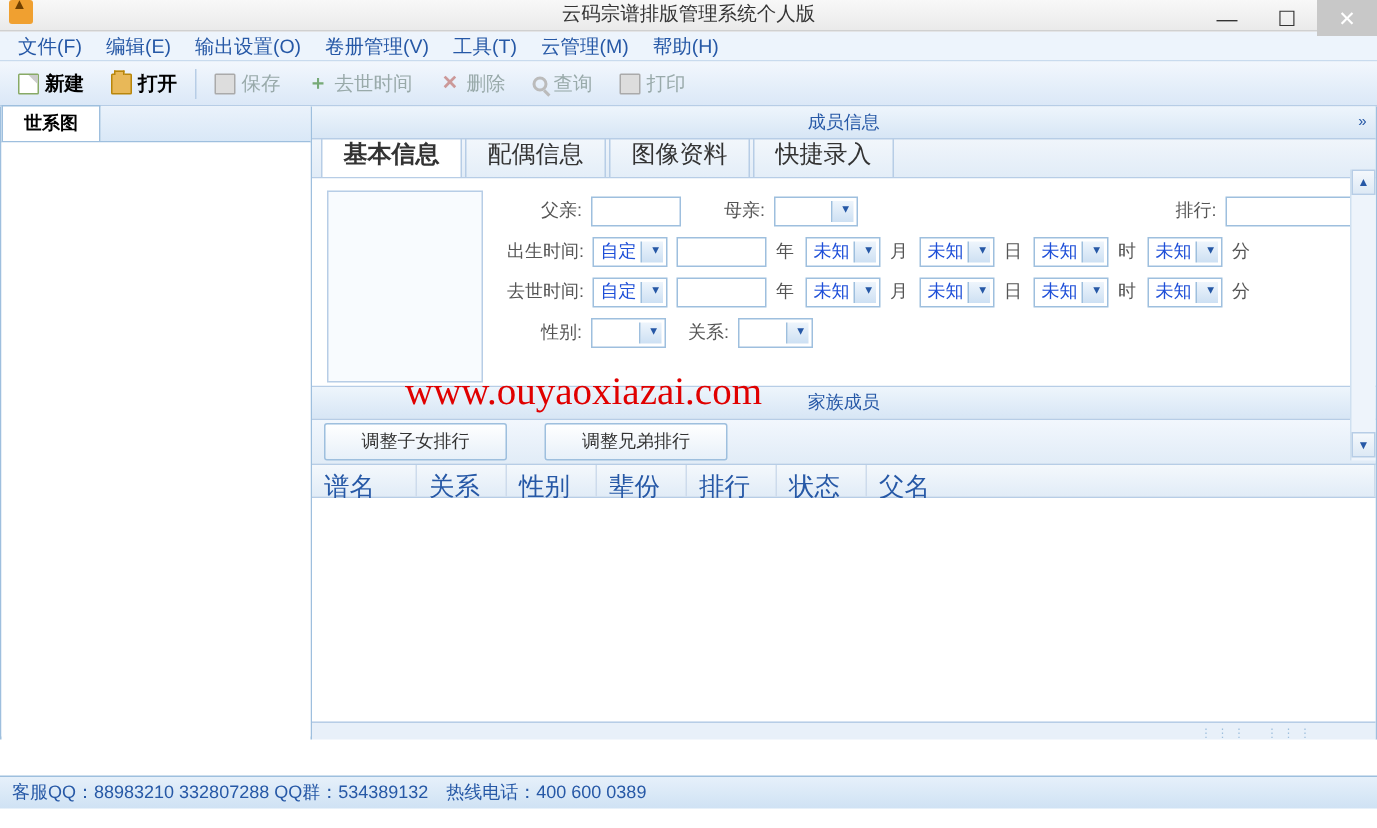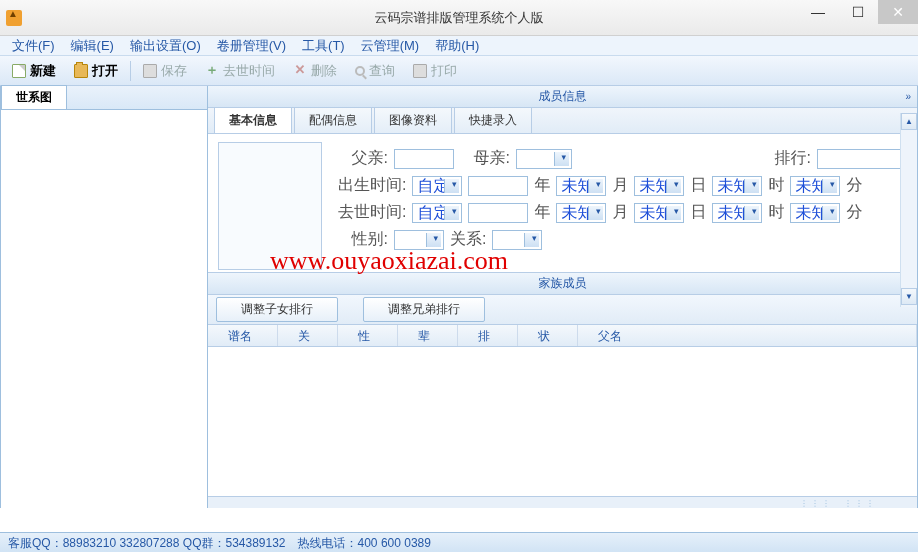--- a/index.html
+++ b/index.html
@@ -1,18 +1,18 @@
 <!DOCTYPE html>
 <html><head>
 <meta charset="utf-8">
 <style>
 * { box-sizing: border-box; margin: 0; padding: 0; font-family: "Microsoft YaHei", sans-serif; }
 body { width: 918px; height: 552px; overflow: hidden; background: #fff; font-size: 12px; }
 
-.titlebar { height: 36px; background: linear-gradient(#f8f8f8,#eaeaea); border-bottom: 1px solid #d0d0d0; display: flex; align-items: center; position: relative; }
+.titlebar { height: 21px; background: linear-gradient(#f8f8f8,#eaeaea); border-bottom: 1px solid #d0d0d0; display: flex; align-items: flex-start; position: relative; }
 .titlebar .app-icon { width: 16px; height: 16px; margin: 0 6px; background: #f0a030; border-radius: 2px; position: relative; }
 .titlebar .app-icon::before { content: "▲"; position: absolute; top: -2px; left: 2px; font-size: 10px; color: #704000; }
 .titlebar .title { position: absolute; left: 50%; transform: translateX(-50%); font-size: 13px; color: #333; }
 .titlebar .win-btns { position: absolute; right: 0; top: 0; display: flex; }
 .titlebar .win-btn { width: 40px; height: 24px; display: flex; align-items: center; justify-content: center; font-size: 14px; color: #333; }
 .titlebar .win-btn.close { background: #c8c8c8; color: #fff; }
 
 .menubar { height: 20px; background: #edf4fc; border-bottom: 1px solid #c9dbee; display: flex; align-items: center; padding: 0 4px; }
 .menubar .item { padding: 4px 8px; color: #2658a6; font-size: 13px; cursor: pointer; }
 
@@ -39,47 +39,47 @@
 .sidepanel .tabrow { height: 24px; background: linear-gradient(#eaf2fb,#d9e8f7); border-bottom: 1px solid #9ebfde; display: flex; align-items: flex-end; padding-left: 0; }
 .sidepanel .tab { background: #fff; border: 1px solid #9ebfde; border-bottom: none; padding: 3px 14px; font-size: 12px; font-weight: bold; }
 .sidepanel .tree { height: 396px; background: #fff; }
 
 .mainpanel { flex: 1; display: flex; flex-direction: column; border-right: 1px solid #9ebfde; }
 
 .panelhead { height: 22px; background: linear-gradient(#eef5fc,#d7e6f5); border-bottom: 1px solid #b7cde6; display: flex; align-items: center; justify-content: center; color: #2658a6; font-size: 12px; position: relative; }
 .panelhead .chev { position: absolute; right: 6px; color: #2658a6; font-size: 10px; }
 
 .subtabs { height: 26px; background: linear-gradient(#f0f5fb,#e1ecf7); border-bottom: 1px solid #b7cde6; display: flex; align-items: flex-end; padding-left: 6px; }
-.subtab { padding: 4px 14px; border: 1px solid #b7cde6; background: linear-gradient(#f4f8fc,#e4eef8); margin-right: 2px; font-size: 12px; color: #333; border-bottom: none; margin-top: 31px; }
+.subtab { padding: 4px 14px; border: 1px solid #b7cde6; background: linear-gradient(#f4f8fc,#e4eef8); margin-right: 2px; font-size: 16px; color: #333; border-bottom: none; margin-top: 31px; }
 .subtab.active { background: #fff; font-weight: bold; }
 
 .form-area { height: 138px; padding: 8px 10px; background: #fff; position: relative; }
 .photo-box { position: absolute; left: 10px; top: 8px; width: 104px; height: 128px; border: 1px solid #b7cde6; background: #f8fbfe; }
 .form-rows { margin-left: 120px; }
-.form-row { display: flex; align-items: flex-end; height: 27px; gap: 6px; font-size: 16px; color: #333; }
+.form-row { display: flex; align-items: center; height: 27px; gap: 6px; font-size: 12px; color: #333; }
 .form-row label { min-width: 50px; text-align: right; color: #555; }
 .inp { border: 1px solid #9ebfde; height: 20px; background: #fff; }
 .inp.w60 { width: 60px; }
 .inp.w64 { width: 64px; }
 .inp.w90 { width: 90px; }
 .sel { border: 1px solid #9ebfde; height: 20px; background: #fff; display: inline-flex; align-items: center; position: relative; padding-left: 4px; color: #1d4ed8; }
 .sel::after { content: ""; position: absolute; right: 2px; top: 2px; width: 14px; height: 14px; background: linear-gradient(#eef5fc,#cde0f3); border-left: 1px solid #9ebfde; }
 .sel::before { content: "▾"; position: absolute; right: 5px; top: 2px; font-size: 9px; color: #2658a6; z-index: 1; }
 .sel.w40 { width: 50px; }
 .sel.w52 { width: 56px; }
 .unit { color: #555; min-width: 14px; }
 
 .watermark { position: absolute; left: 270px; top: 246px; font-size: 26px; font-family: "Times New Roman", serif; color: #e00000; pointer-events: none; z-index: 5; }
 
 .family-block { flex: 1; display: flex; flex-direction: column; border-top: 1px solid #b7cde6; }
 .family-toolbar { height: 30px; background: linear-gradient(#f2f7fd,#e1ecf7); border-bottom: 1px solid #b7cde6; display: flex; align-items: center; padding: 0 8px; gap: 25px; }
 .fbtn { border: 1px solid #9ebfde; background: linear-gradient(#fff,#e7f0f9); padding: 3px 24px; font-size: 12px; color: #333; border-radius: 2px; }
 
 .grid-head { height: 22px; background: linear-gradient(#f4f8fc,#e1ecf7); border-bottom: 1px solid #b7cde6; display: flex; }
-.grid-head .col { border-right: 1px solid #cddbec; padding: 3px 20px; font-size: 12px; color: #2658a6; }
+.grid-head .col { border-right: 1px solid #cddbec; padding: 3px 8px; font-size: 17px; color: #2658a6; }
 .grid-body { flex: 1; background: #fff; }
 
 .statusrow { height: 12px; background: #e8f0f9; border-top: 1px solid #b7cde6; position: relative; }
 .statusrow .grips { position: absolute; right: 40px; top: 1px; color: #9ebfde; letter-spacing: 3px; font-size: 8px; }
 
 .footer { height: 22px; background: linear-gradient(#e6f0fa,#cfe2f4); border-top: 1px solid #9ebfde; display: flex; align-items: center; padding: 0 8px; font-size: 12px; color: #2658a6; margin-top: 24px; }
 .v-scroll { position: absolute; right: 1px; top: 113px; width: 17px; height: 194px; background: #eef4fb; border-left: 1px solid #cfe0f0; }
 .v-scroll .arrow { height: 17px; background: linear-gradient(#f4f8fc,#dde9f5); border: 1px solid #b7cde6; text-align: center; font-size: 8px; color: #2658a6; line-height: 15px; }
 </style>
 </head>

